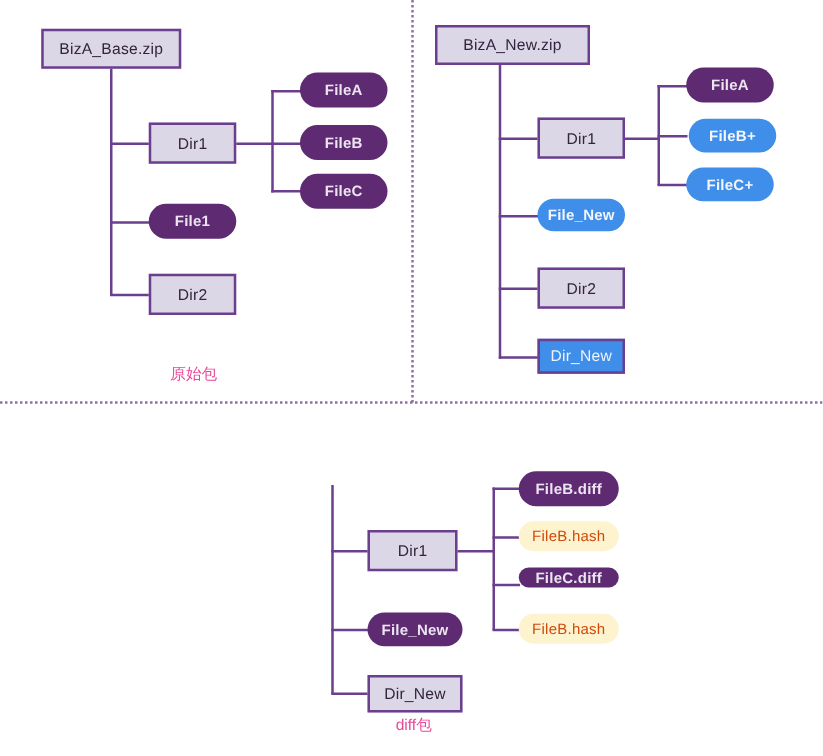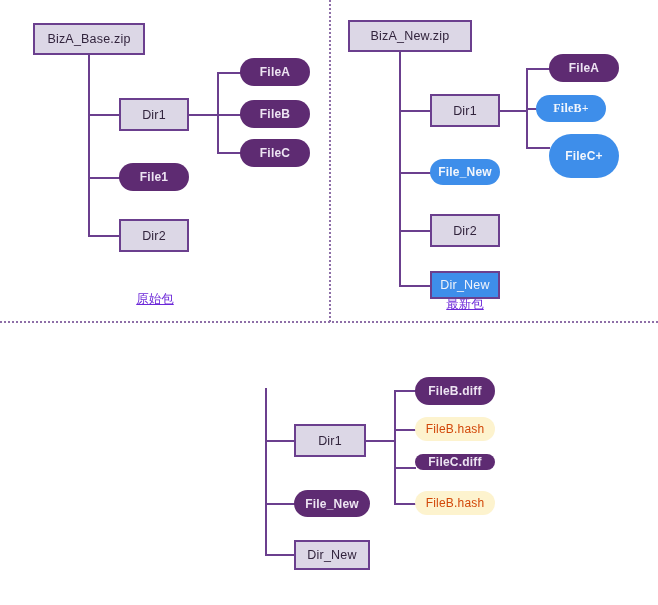--- a/index.html
+++ b/index.html
@@ -87,25 +87,24 @@
     background: #FDF3CE;
     border-radius: 999px;
     color: #D2480A;
     font-size: 12px;
   }
 
   
   .caption {
     position: absolute;
     font-size: 12.5px;
-    color: #6d28d9;
+    color: #ec4899;
     text-align: center;
     white-space: nowrap;
     z-index: 2;
-    text-decoration: underline;
   }
 </style>
 </head>
 <body>
 
 <div id="canvas">
 
   <div class="divider-v" style="left:329px; top:0px; height:322px;"></div>
   <div class="divider-h" style="left:0px; top:321px; width:658px;"></div>
 
@@ -158,25 +157,24 @@
   <div class="node rect" style="left:430px; top:94px; width:70px; height:33px;">Dir1</div>
 
   <div class="node pill-blue" style="left:430px; top:159px; width:70px; height:26px;">File_New</div>
 
   <div class="node rect" style="left:430px; top:214px; width:70px; height:33px;">Dir2</div>
 
   <div class="node rect-blue" style="left:430px; top:271px; width:70px; height:28px;">Dir_New</div>
 
   <div class="node pill" style="left:549px; top:54px; width:70px; height:28px;">FileA</div>
 
-  <div class="node pill-blue" style="left:536px; top:95px; width:70px; height:27px;font-family:Liberation Serif, serif;">FileB+</div>
-
-  <div class="node pill-blue" style="left:549px; top:134px; width:70px; height:44px;">FileC+</div>
-
-  <div class="caption" style="left:410px; top:296px; width:110px;">最新包</div>
+  <div class="node pill-blue" style="left:551px; top:95px; width:70px; height:27px;">FileB+</div>
+
+  <div class="node pill-blue" style="left:549px; top:134px; width:70px; height:27px;">FileC+</div>
+
 
   <div class="ln ln-v" style="left:265px; top:388px; height:167px;"></div>
   <div class="ln ln-h" style="left:265px; top:440px; width:30px;"></div>
   <div class="ln ln-h" style="left:265px; top:503px; width:30px;"></div>
   <div class="ln ln-h" style="left:265px; top:554px; width:30px;"></div>
 
   <div class="ln ln-h" style="left:365px; top:440px; width:30px;"></div>
   <div class="ln ln-v" style="left:394px; top:390px; height:114px;"></div>
   <div class="ln ln-h" style="left:394px; top:390px; width:22px;"></div>
   <div class="ln ln-h" style="left:394px; top:429px; width:22px;"></div>
@@ -191,14 +189,15 @@
   <div class="node rect" style="left:294px; top:540px; width:76px; height:30px;">Dir_New</div>
 
   <div class="node pill-hash" style="left:415px; top:417px; width:80px; height:24px;">FileB.hash</div>
 
   <div class="node pill" style="left:415px; top:377px; width:80px; height:28px;">FileB.diff</div>
 
   <div class="node pill" style="left:415px; top:454px; width:80px; height:16px;">FileC.diff</div>
 
   <div class="node pill-hash" style="left:415px; top:491px; width:80px; height:24px;">FileB.hash</div>
 
+  <div class="caption" style="left:276px; top:572px; width:110px;">diff包</div>
 
 </div>
 
 </body></html>

